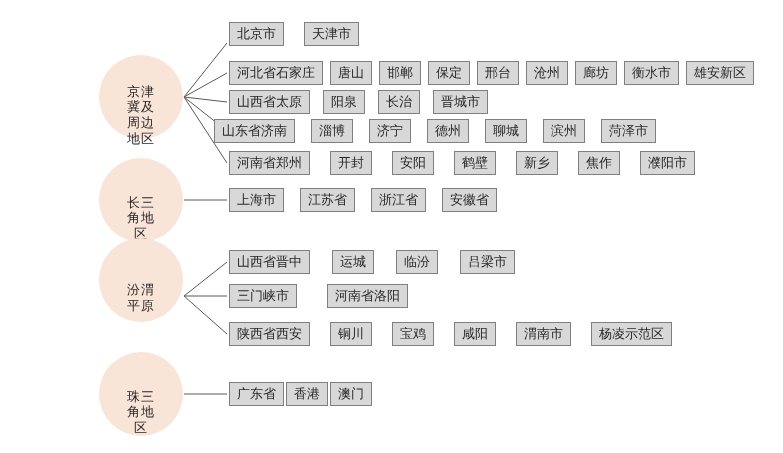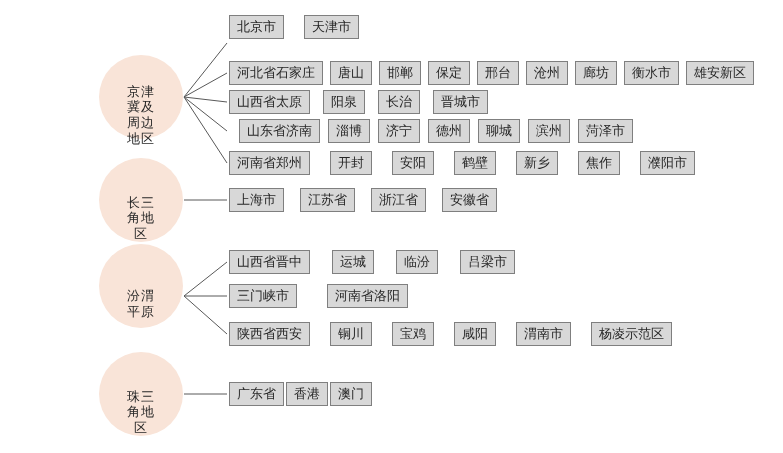--- a/index.html
+++ b/index.html
@@ -69,42 +69,42 @@
       <line x1="184" y1="200" x2="227" y2="200" stroke="#595959" stroke-width="1"></line>
       <line x1="184" y1="296" x2="227" y2="262" stroke="#595959" stroke-width="1"></line>
       <line x1="184" y1="296" x2="227" y2="296" stroke="#595959" stroke-width="1"></line>
       <line x1="184" y1="296" x2="227" y2="334" stroke="#595959" stroke-width="1"></line>
       <line x1="184" y1="394" x2="227" y2="394" stroke="#595959" stroke-width="1"></line>
     </svg>
   <div id="groups">
       <div class="circle" style="left: 99px; top: 55px;">
         <div class="circle-label">京津<br>冀及<br>周边<br>地区</div>
       </div>
-      <div class="row" style="left: 229px; top: 15px; gap: 20px;">
+      <div class="row" style="left: 229px; top: 22px; gap: 20px;">
         <div class="box">北京市</div>
         <div class="box">天津市</div>
       </div>
       <div class="row" style="left: 229px; top: 61px; gap: 7px;">
         <div class="box">河北省石家庄</div>
         <div class="box">唐山</div>
         <div class="box">邯郸</div>
         <div class="box">保定</div>
         <div class="box">邢台</div>
         <div class="box">沧州</div>
         <div class="box">廊坊</div>
         <div class="box">衡水市</div>
         <div class="box">雄安新区</div>
       </div>
       <div class="row" style="left: 229px; top: 90px; gap: 13px;">
         <div class="box">山西省太原</div>
         <div class="box">阳泉</div>
         <div class="box">长治</div>
         <div class="box">晋城市</div>
       </div>
-      <div class="row" style="left: 239px; top: 119px; gap: 8px;">
+      <div class="row" style="left: 214px; top: 119px; gap: 16px;">
         <div class="box">山东省济南</div>
         <div class="box">淄博</div>
         <div class="box">济宁</div>
         <div class="box">德州</div>
         <div class="box">聊城</div>
         <div class="box">滨州</div>
         <div class="box">菏泽市</div>
       </div>
       <div class="row" style="left: 229px; top: 151px; gap: 20px;">
         <div class="box">河南省郑州</div>
@@ -117,21 +117,21 @@
       </div>
       <div class="circle" style="left: 99px; top: 158px;">
         <div class="circle-label">长三<br>角地<br>区</div>
       </div>
       <div class="row" style="left: 229px; top: 188px; gap: 16px;">
         <div class="box">上海市</div>
         <div class="box">江苏省</div>
         <div class="box">浙江省</div>
         <div class="box">安徽省</div>
       </div>
-      <div class="circle" style="left: 99px; top: 244px;">
+      <div class="circle" style="left: 99px; top: 238px;">
         <div class="circle-label">汾渭<br>平原</div>
       </div>
       <div class="row" style="left: 229px; top: 250px; gap: 22px;">
         <div class="box">山西省晋中</div>
         <div class="box">运城</div>
         <div class="box">临汾</div>
         <div class="box">吕梁市</div>
       </div>
       <div class="row" style="left: 229px; top: 284px; gap: 30px;">
         <div class="box">三门峡市</div>

